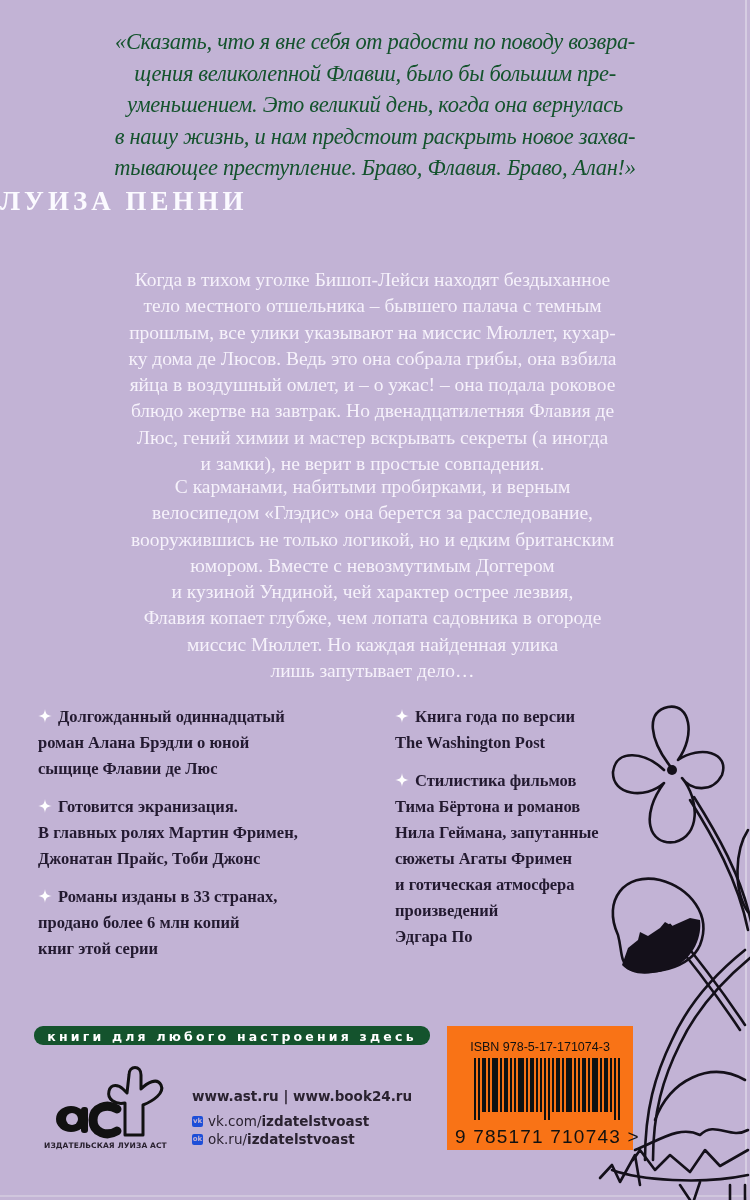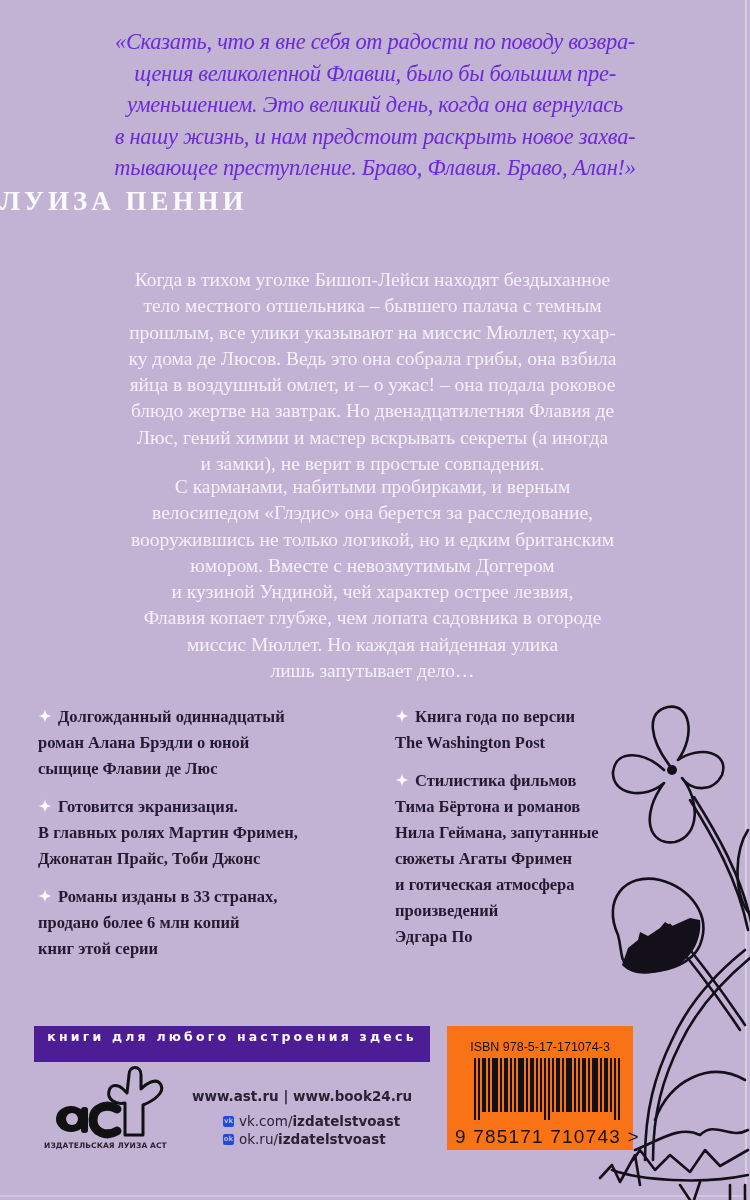--- a/index.html
+++ b/index.html
@@ -13,21 +13,21 @@
     position: absolute; left: 0; top: 0; width: 745px; height: 1195px;
     background: #c2b3d5;
     border-right: 2px solid #d6cde2;
     border-bottom: 2px solid #d0c6dd;
   }
   .quote {
     position: absolute; left: 55px; top: 26px; width: 640px;
     text-align: center;
     font-style: italic;
     font-size: 22.5px; line-height: 31.5px;
-    color: #6d28d9;
+    color: #14532d;
     letter-spacing: -0.3px;
   }
   .quote-line { display: block; white-space: nowrap; }
   .quote-author {
     position: absolute; left: 0; width: 644px; top: 186px;
     text-align: left;
     font-size: 27px; letter-spacing: 4px;
     color: #fbfaff; font-weight: bold;
   }
   .para {
@@ -48,43 +48,43 @@
   .features-left { left: 38px; width: 340px; }
   .features-right { left: 395px; width: 230px; }
   .feature { margin-bottom: 12px; position: relative; }
   .feature-line { display: block; white-space: nowrap; }
   .sparkle {
     display: inline-block; width: 14px; height: 14px; margin-right: 6px;
     vertical-align: -1px;
   }
 
   .tagline {
-    position: absolute; left: 34px; top: 1026px; width: 396px; height: 36px;
-    background: #4c1d95;
+    position: absolute; left: 34px; top: 1026px; width: 396px; height: 19px;
+    background: #14532d;
     color: #fff;
     font-family: "DejaVu Sans", sans-serif; font-weight: bold;
     font-size: 12.5px; letter-spacing: 3.2px;
-    line-height: 22px; text-align: center; white-space: nowrap;
+    line-height: 22px; text-align: center; white-space: nowrap; border-radius: 9px;
   }
   .logo { position: absolute; left: 45px; top: 1055px; width: 130px; height: 100px; }
   .logo-caption {
     position: absolute; left: 44px; top: 1141px; width: 134px;
     font-family: "DejaVu Sans", sans-serif; font-weight: bold;
     font-size: 7.5px; color: #2a2230; letter-spacing: 0.1px; white-space: nowrap;
   }
   .links {
     position: absolute; left: 192px; top: 1088px;
     font-family: "DejaVu Sans", sans-serif; color: #2a2230;
   }
   .links .site { font-size: 13.5px; font-weight: bold; white-space: nowrap; margin-bottom: 8px; }
   .links .social { font-size: 13.5px; line-height: 18px; white-space: nowrap; display: flex; align-items: center; }
   .links .social .b { font-weight: bold; }
   .soc-icon {
     display: inline-block; width: 11px; height: 11px; background: #1d4ed8; border-radius: 2px;
-    margin-right: 5px; color: #c2b3d5; font-size: 7px; line-height: 11px; text-align: center; font-weight: bold; margin-left: 31px;
+    margin-right: 5px; color: #c2b3d5; font-size: 7px; line-height: 11px; text-align: center; font-weight: bold;
   }
 
   .barcode-box {
     position: absolute; left: 447px; top: 1026px; width: 186px; height: 124px;
     background: #f97316;
   }
   .isbn-label {
     position: absolute; left: 0; width: 186px; top: 14px; text-align: center;
     font-family: "Liberation Sans", sans-serif; font-size: 12.5px; color: #111; white-space: nowrap;
   }

